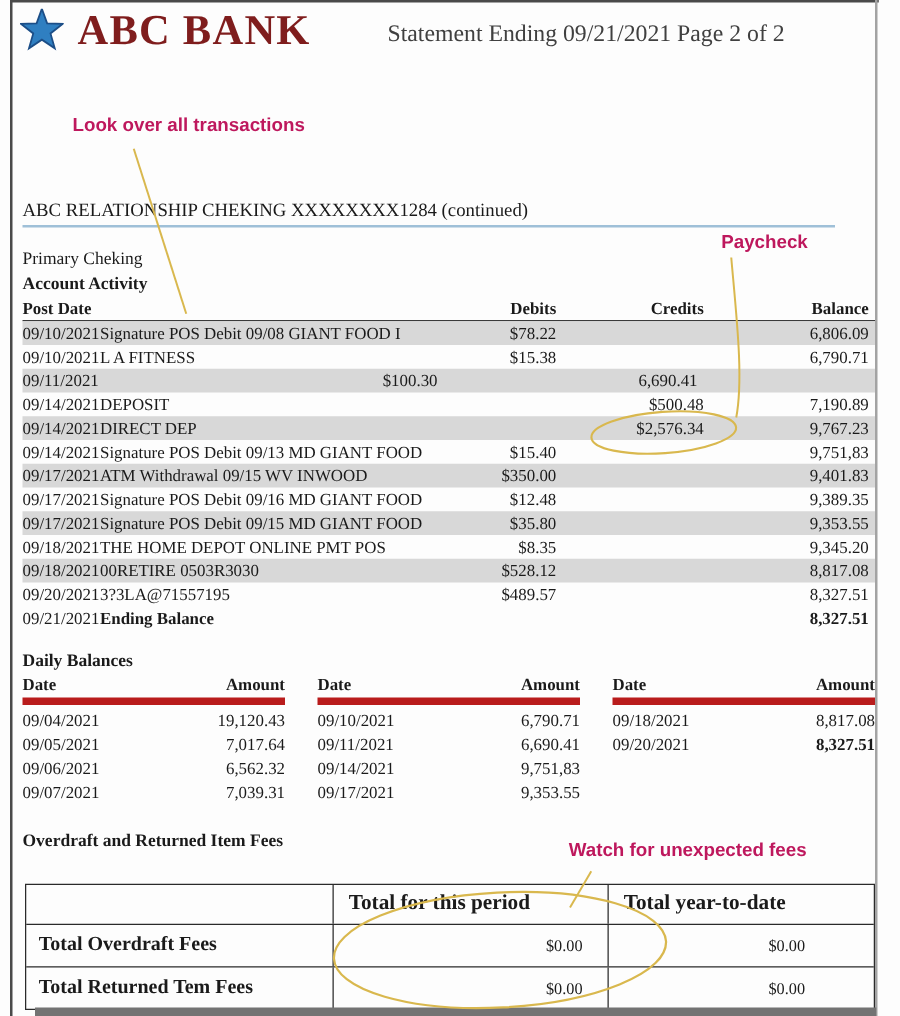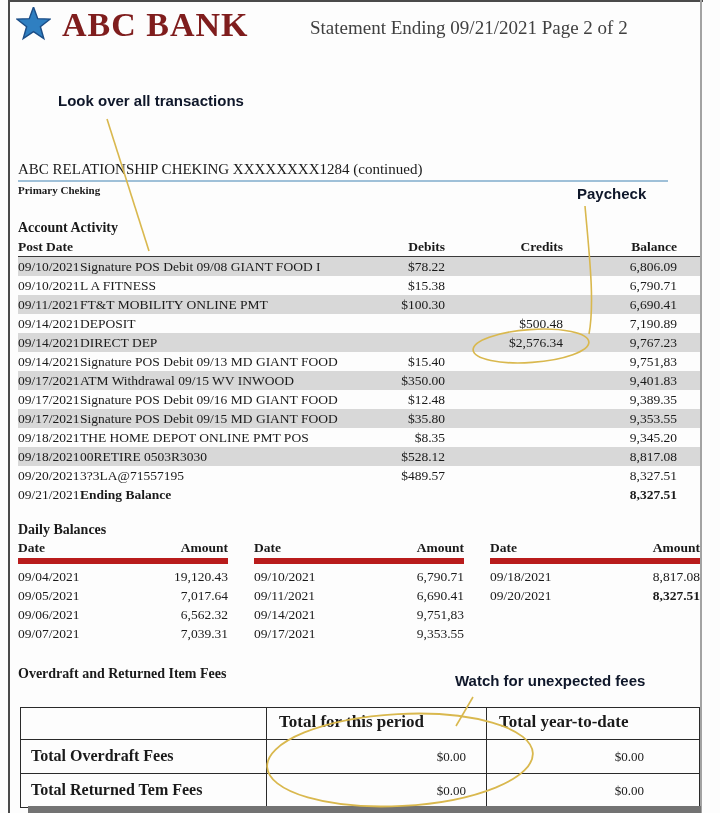--- a/index.html
+++ b/index.html
@@ -12,40 +12,40 @@
   .border-left{position:absolute;left:8px;top:0;width:2px;height:813px;background:#4a4a4a;}
   .border-right{position:absolute;left:700px;top:0;width:2px;height:813px;background:#a3a3a3;}
   .bottom-bar{position:absolute;left:28px;top:806px;width:673px;height:7px;background:#737373;}
 
   
   .logo-star{position:absolute;left:16px;top:7px;width:35px;height:35px;}
   .bank-name{position:absolute;left:62px;top:6px;font-size:34px;font-weight:bold;letter-spacing:1px;color:#7f1d1d;}
   .statement-info{position:absolute;left:310px;top:17px;font-size:19px;color:#404040;}
 
   
-  .anno{position:absolute;font-family:"Liberation Sans",sans-serif;font-weight:bold;font-size:15px;color:#0f172a;white-space:nowrap;}
+  .anno{position:absolute;font-family:"Liberation Sans",sans-serif;font-weight:bold;font-size:15px;color:#be185d;white-space:nowrap;}
   .note-transactions{left:58px;top:92px;}
   .note-paycheck{left:577px;top:185px;}
   .note-fees{left:455px;top:672px;}
   .overlay{position:absolute;left:0;top:0;width:720px;height:813px;pointer-events:none;}
 
   
   .account-title{position:absolute;left:18px;top:161px;font-size:15px;white-space:nowrap;}
   .account-rule{position:absolute;left:18px;top:180px;width:650px;height:2px;background:#9fc0d8;}
-  .account-subtitle{position:absolute;left:18px;top:184px;font-size:11px;font-weight:bold;}
+  .account-subtitle{position:absolute;left:18px;top:200px;font-size:14px;font-weight:normal;}
 
   
   .activity-title{position:absolute;left:18px;top:220px;font-size:14px;font-weight:bold;}
   .activity-table{position:absolute;left:18px;top:238px;width:682px;font-size:13.5px;}
   .act-row{display:grid;grid-template-columns:62px 1fr 95px 118px 137px;height:19px;align-items:center;white-space:nowrap;}
   .act-header{font-weight:bold;border-bottom:1.5px solid #3a3a3a;height:18px;}
   .h-postdate{grid-column:1 / span 2;}
   .c-desc{overflow:visible;}
   .c-debit,.c-credit,.c-balance{text-align:right;}
-  .c-balance{padding-right:23px;}
+  .c-balance{padding-right:5px;}
   .shaded{background:#d8d8d8;}
   .bold-row .c-desc,.bold-row .c-balance,.bold-row .db-amt{font-weight:bold;}
 
   
   .daily-title{position:absolute;left:18px;top:522px;font-size:14px;font-weight:bold;}
   .daily-table{position:absolute;left:18px;top:540px;width:682px;display:grid;grid-template-columns:repeat(3,1fr);column-gap:26px;font-size:13.5px;align-items:start;}
   .db-head{display:flex;justify-content:space-between;font-weight:bold;border-bottom:6px solid #b91c1c;padding-bottom:2px;margin-bottom:3px;}
   .db-row{display:flex;justify-content:space-between;height:19px;align-items:center;}
 
   
@@ -106,21 +106,20 @@
   <div class="act-row">
     <span class="c-date">09/10/2021</span>
     <span class="c-desc">L A FITNESS</span>
     <span class="c-debit">$15.38</span>
     <span class="c-credit"></span>
     <span class="c-balance">6,790.71</span>
   </div>
 
   <div class="act-row shaded">
     <span class="c-date">09/11/2021</span>
-    <span class="c-desc">FT&amp;T MOBILITY ONLINE PMT</span>
     <span class="c-debit">$100.30</span>
     <span class="c-credit"></span>
     <span class="c-balance">6,690.41</span>
   </div>
 
   <div class="act-row">
     <span class="c-date">09/14/2021</span>
     <span class="c-desc">DEPOSIT</span>
     <span class="c-debit"></span>
     <span class="c-credit">$500.48</span>

